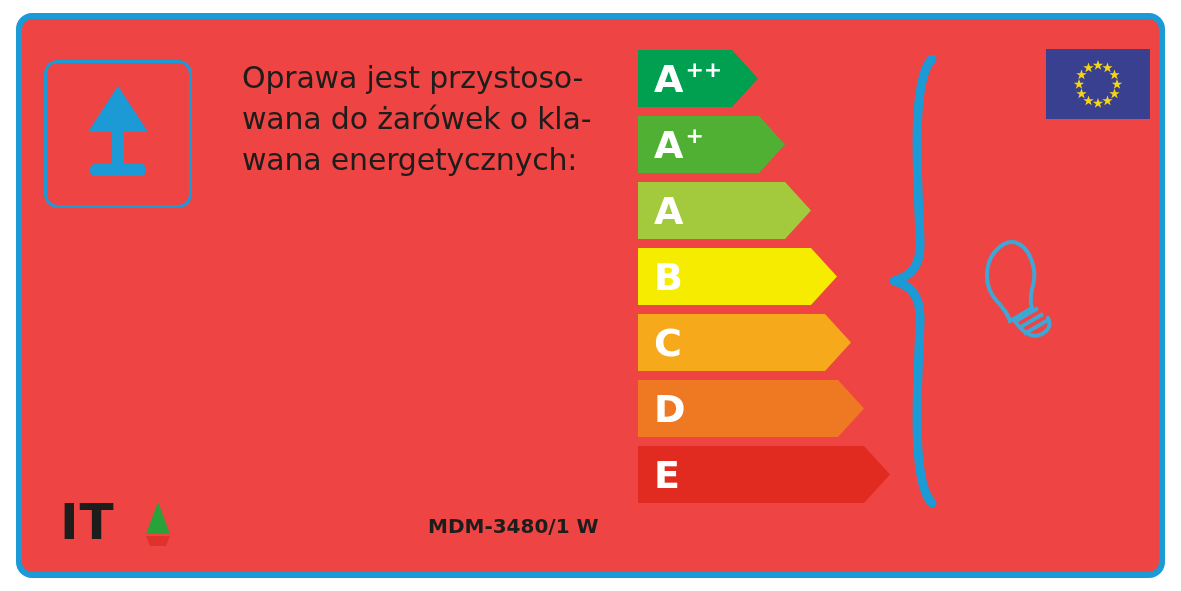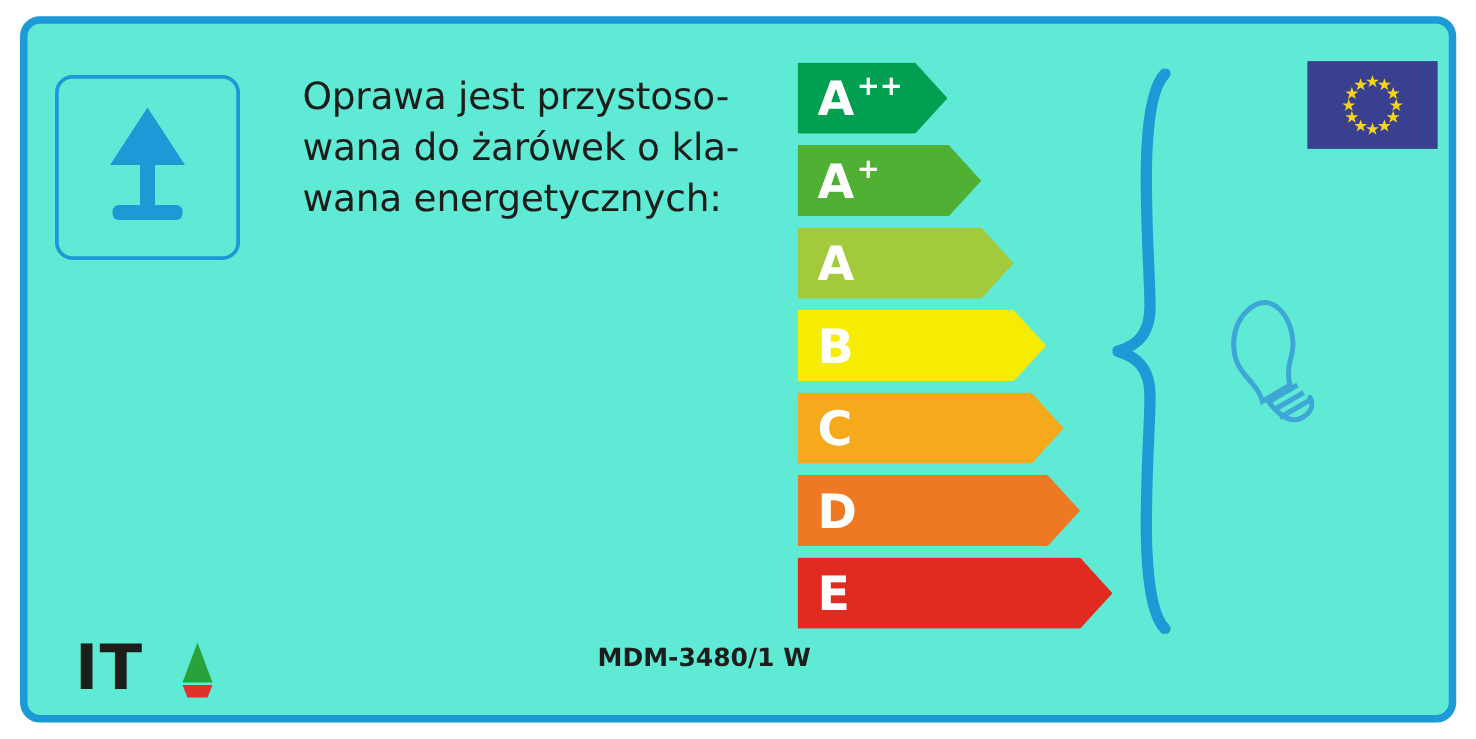--- a/index.html
+++ b/index.html
@@ -15,21 +15,21 @@
   }
   .label-card {
     position: absolute;
     left: 16px;
     top: 13px;
     width: 1149px;
     height: 565px;
     border: 6px solid #1b9ad6;
     border-radius: 16px;
     box-sizing: border-box;
-    background: #5eead4;
+    background: #ef4444;
     text-decoration: underline;
   }
 
   
   .lamp-box {
     position: absolute;
     left: 22px;
     top: 41px;
     width: 148px;
     height: 148px;
@@ -121,21 +121,21 @@
     width: 104px;
     height: 70px;
     background: #39408f;
   }
   .eu-flag svg { display: block; }
 
   
   .logo {
     position: absolute;
     left: 38px;
-    bottom: 12px;
+    bottom: 24px;
     height: 52px;
     display: flex;
     align-items: center;
   }
   .logo-text {
     font-size: 50px;
     font-weight: bold;
     letter-spacing: 1px;
     color: #1d1d1b;
     font-family: "DejaVu Sans", sans-serif;
@@ -144,21 +144,21 @@
   .logo-mark {
     position: absolute;
     left: 76px;
     bottom: -2px;
     width: 44px;
     height: 52px;
   }
 
   .model-code {
     position: absolute;
-    left: 456px;
+    left: 406px;
     bottom: 34px;
     font-size: 20px;
     font-weight: bold;
     color: #1d1d1b;
     font-family: "DejaVu Sans", sans-serif;
   }
 </style>
 </head>
 <body>
 

